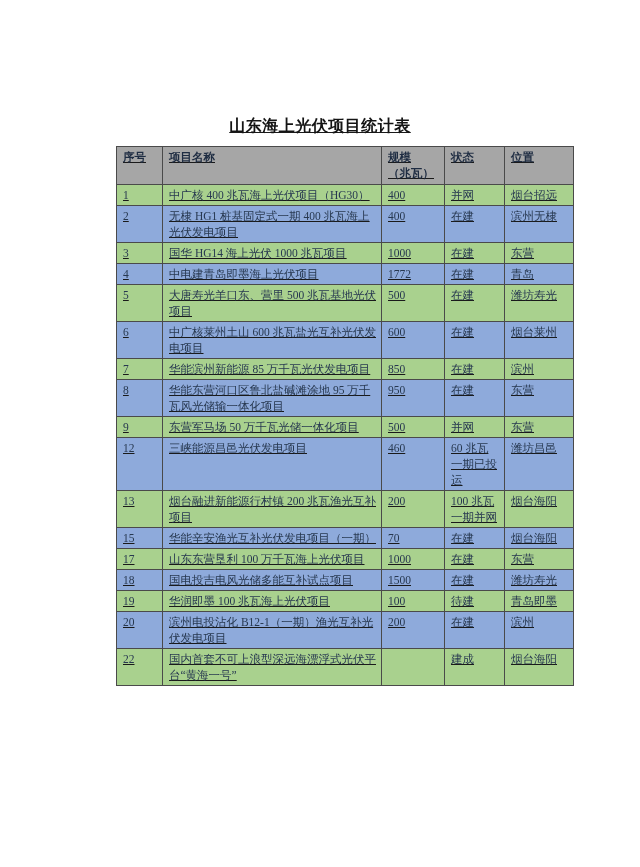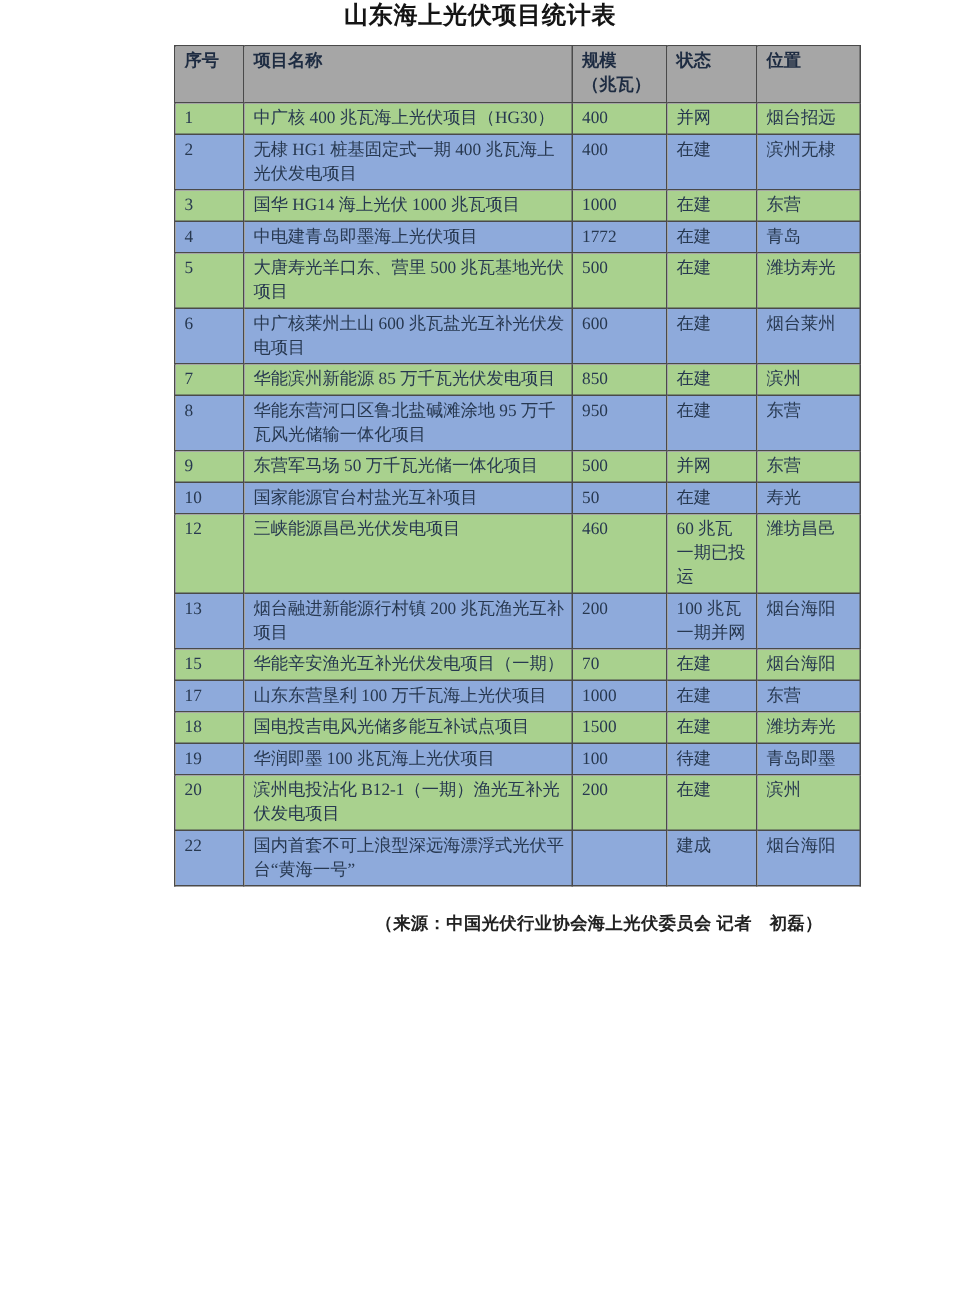--- a/index.html
+++ b/index.html
@@ -11,20 +11,22 @@
     width: 640px;
     height: 867px;
     font-family: "Liberation Serif", "DejaVu Serif", serif;
     color: #1a1a1a;
     overflow: hidden;
   }
   .page {
     box-sizing: border-box;
     width: 640px;
     height: 867px;
+    padding-top: 116px;
+    text-decoration: underline;
   }
   .doc-title {
     text-align: center;
     font-size: 16px;
     font-weight: bold;
     color: #141414;
     letter-spacing: 0.5px;
     margin: 0 0 9px 0;
   }
   .table-wrap {
@@ -155,27 +157,20 @@
             <td>东营</td>
           </tr>
           <tr>
             <td>9</td>
             <td>东营军马场 50 万千瓦光储一体化项目</td>
             <td>500</td>
             <td>并网</td>
             <td>东营</td>
           </tr>
           <tr>
-            <td>10</td>
-            <td>国家能源官台村盐光互补项目</td>
-            <td>50</td>
-            <td>在建</td>
-            <td>寿光</td>
-          </tr>
-          <tr>
             <td>12</td>
             <td>三峡能源昌邑光伏发电项目</td>
             <td>460</td>
             <td>60 兆瓦一期已投运</td>
             <td>潍坊昌邑</td>
           </tr>
           <tr>
             <td>13</td>
             <td>烟台融进新能源行村镇 200 兆瓦渔光互补项目</td>
             <td>200</td>
@@ -221,15 +216,14 @@
             <td>22</td>
             <td>国内首套不可上浪型深远海漂浮式光伏平台“黄海一号”</td>
             <td></td>
             <td>建成</td>
             <td>烟台海阳</td>
           </tr>
         </tbody>
     </table>
   </div>
 
-  <div class="source-note">（来源：中国光伏行业协会海上光伏委员会 记者　初磊）</div>
 
 </div>
 
 </body></html>

